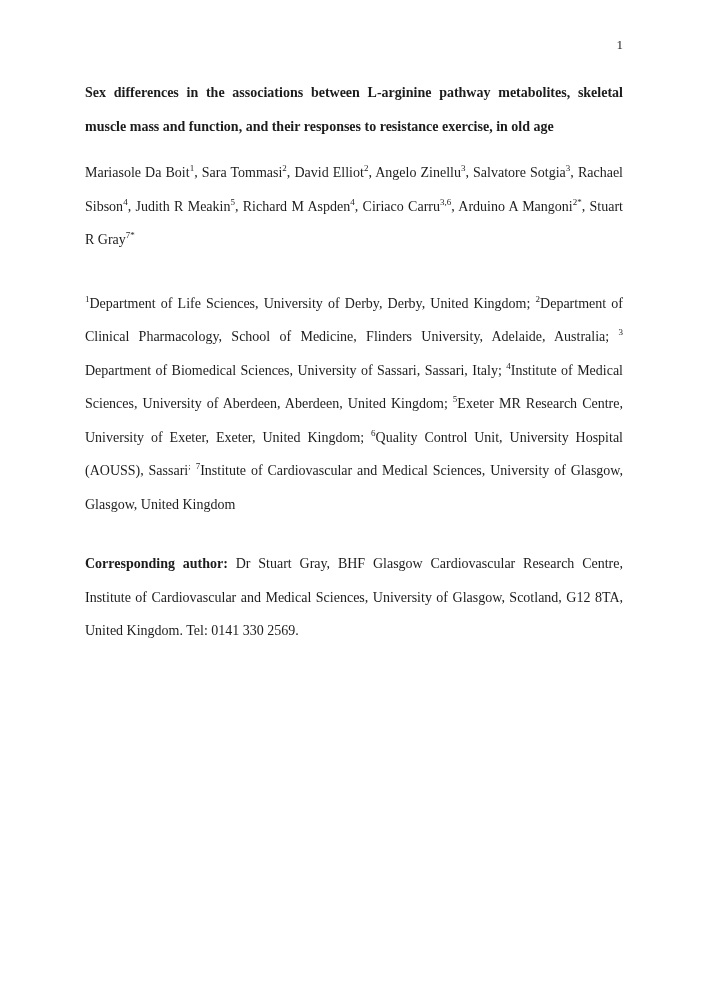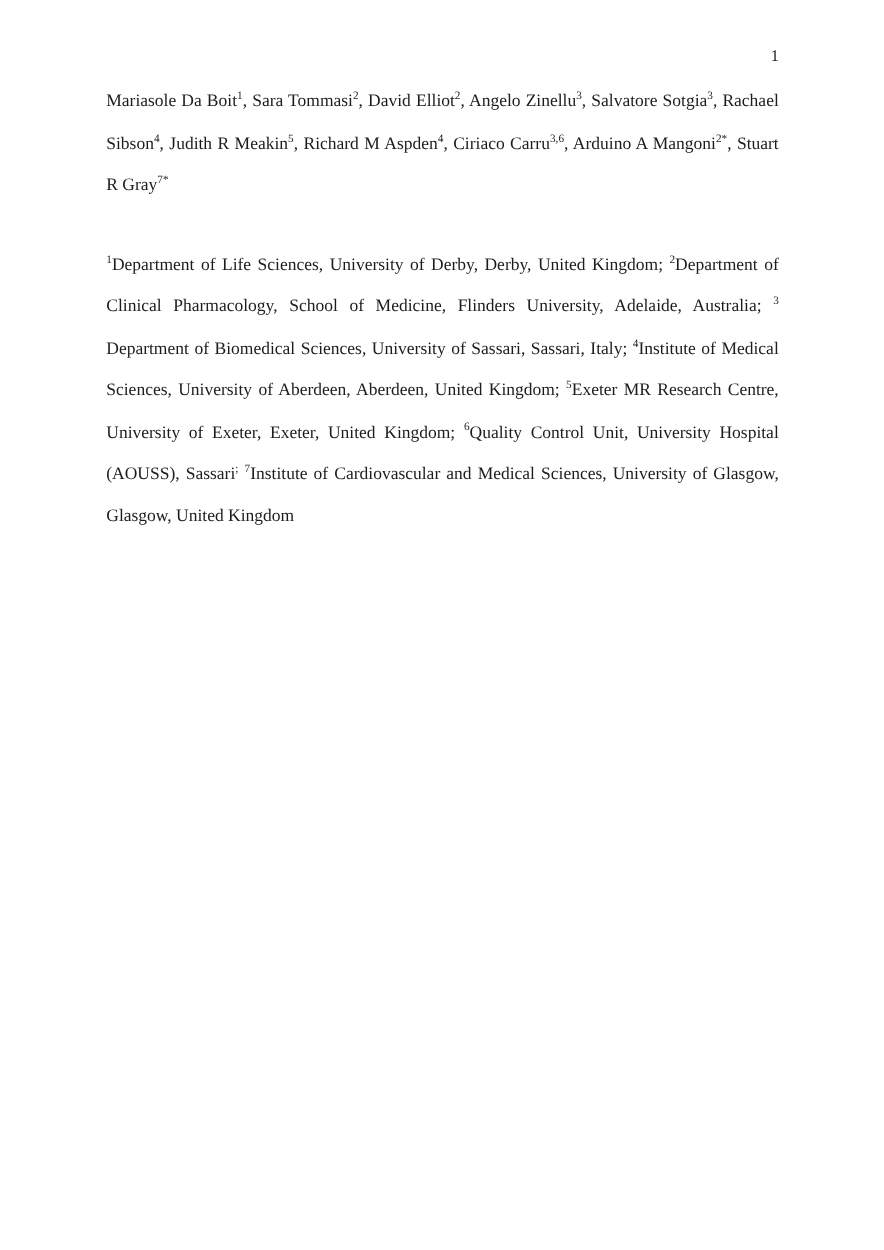--- a/index.html
+++ b/index.html
@@ -48,18 +48,20 @@
     line-height: 0;
     vertical-align: super;
   }
 </style>
 </head>
 <body>
 
 <div class="page">
   <div class="page-number">1</div>
 
+  <p class="para title">Sex differences in the associations between L-arginine pathway metabolites, skeletal muscle mass and function, and their responses to resistance exercise, in old age</p>
 
   <p class="para authors"><span>Mariasole Da Boit</span><sup>1</sup><span>, Sara Tommasi</span><sup>2</sup><span>, David Elliot</span><sup>2</sup><span>, Angelo Zinellu</span><sup>3</sup><span>, Salvatore Sotgia</span><sup>3</sup><span>, Rachael Sibson</span><sup>4</sup><span>, Judith R Meakin</span><sup>5</sup><span>, Richard M Aspden</span><sup>4</sup><span>, Ciriaco Carru</span><sup>3,6</sup><span>, Arduino A Mangoni</span><sup>2*</sup><span>, Stuart R Gray</span><sup>7*</sup></p>
 
   <p class="para affiliations"><sup>1</sup><span>Department of Life Sciences, University of Derby, Derby, United Kingdom; </span><sup>2</sup><span>Department of Clinical Pharmacology, School of Medicine, Flinders University, Adelaide, Australia; </span><sup>3</sup><span> Department of Biomedical Sciences, University of Sassari, Sassari, Italy; </span><sup>4</sup><span>Institute of Medical Sciences, University of Aberdeen, Aberdeen, United Kingdom; </span><sup>5</sup><span>Exeter MR Research Centre, University of Exeter, Exeter, United Kingdom; </span><sup>6</sup><span>Quality Control Unit, University Hospital (AOUSS), Sassari</span><sup>;</sup><span> </span><sup>7</sup><span>Institute of Cardiovascular and Medical Sciences, University of Glasgow, Glasgow, United Kingdom</span></p>
 
+  <p class="para corresponding"><span style="font-weight: bold;">Corresponding author: </span><span>Dr Stuart Gray, BHF Glasgow Cardiovascular Research Centre, Institute of Cardiovascular and Medical Sciences, University of Glasgow, Scotland, G12 8TA, United Kingdom. Tel: 0141 330 2569.</span></p>
 </div>
 
 </body></html>

